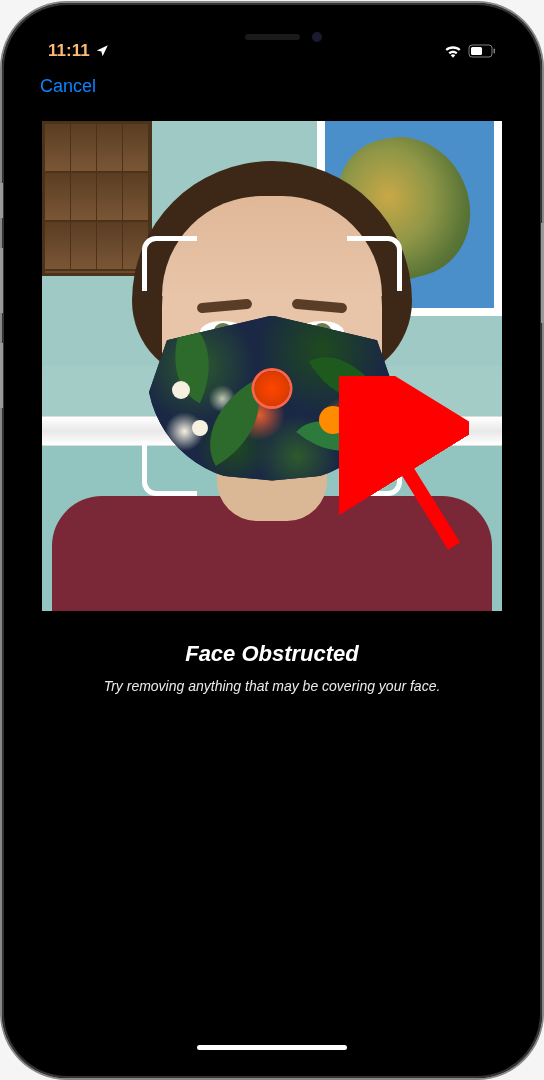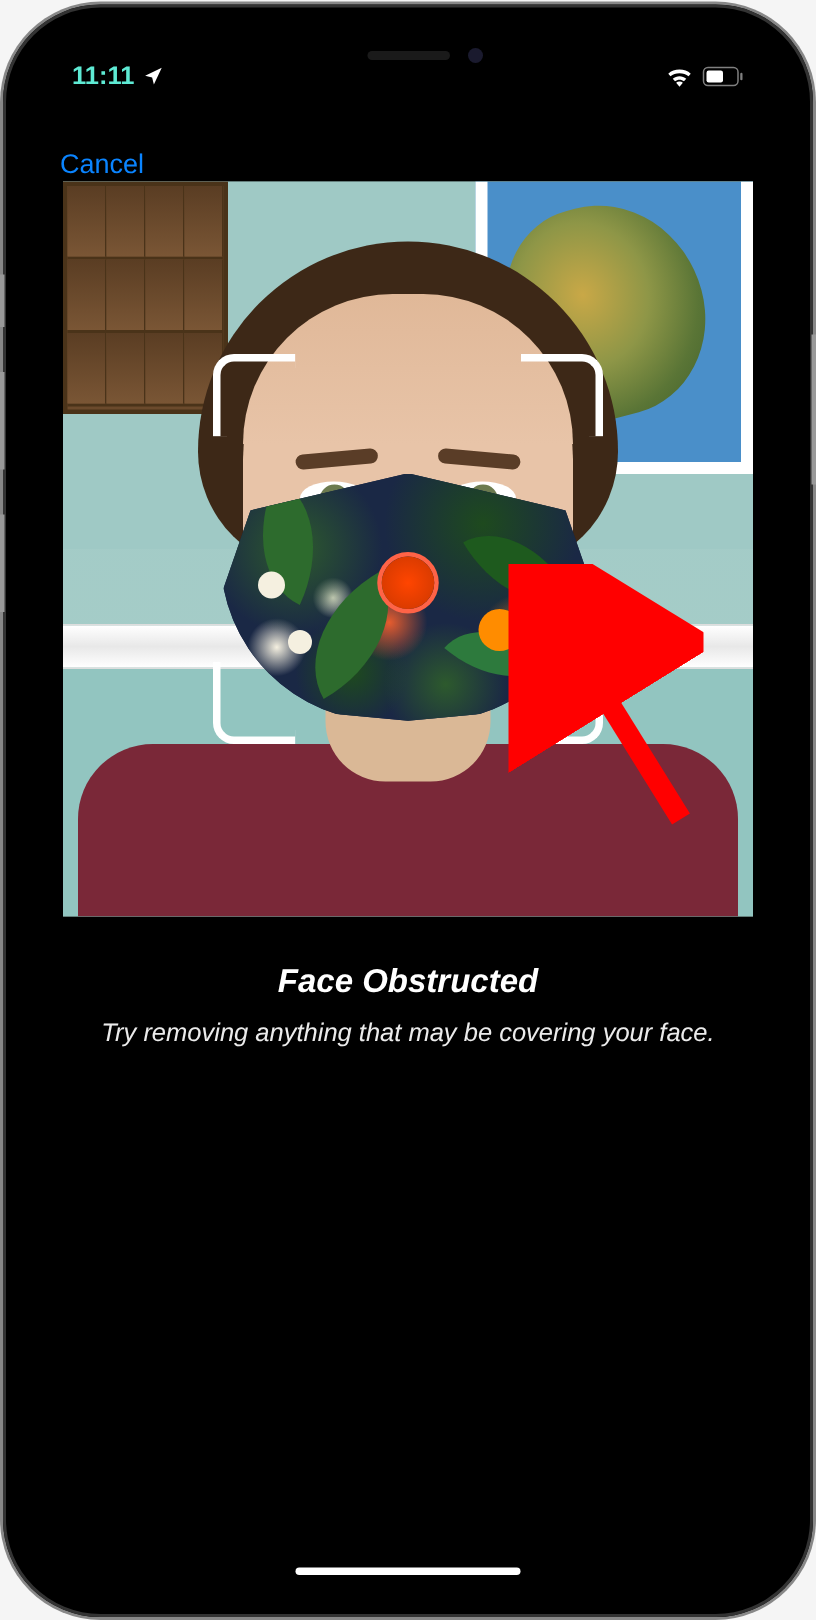--- a/index.html
+++ b/index.html
@@ -101,21 +101,21 @@
     .status-bar {
       position: absolute;
       top: 0;
       left: 0;
       right: 0;
       height: 48px;
       display: flex;
       justify-content: space-between;
       align-items: center;
       padding: 0 28px;
-      color: #5eead4;
+      color: #fdba74;
       z-index: 50;
     }
     
     .status-left {
       display: flex;
       align-items: center;
       gap: 5px;
       font-size: 17px;
       font-weight: 600;
       margin-top: 12px;
@@ -132,21 +132,21 @@
       display: block;
     }
     
     .nav-bar {
       position: absolute;
       top: 55px;
       left: 0;
       right: 0;
       height: 44px;
       display: flex;
-      align-items: flex-end;
+      align-items: flex-start;
       padding: 0 20px;
       z-index: 40;
     }
     
     .cancel-button {
       color: #0a84ff;
       font-size: 18px;
       background: none;
       border: none;
       cursor: pointer;
@@ -436,21 +436,21 @@
       font-style: italic;
     }
     
     .message-title {
       font-size: 22px;
       font-weight: 700;
       margin-bottom: 10px;
     }
     
     .message-subtitle {
-      font-size: 17px;
+      font-size: 14px;
       font-weight: 400;
       line-height: 1.4;
       color: #ebebeb;
     }
     
     .home-indicator {
       position: absolute;
       bottom: 10px;
       left: 50%;
       transform: translateX(-50%);

